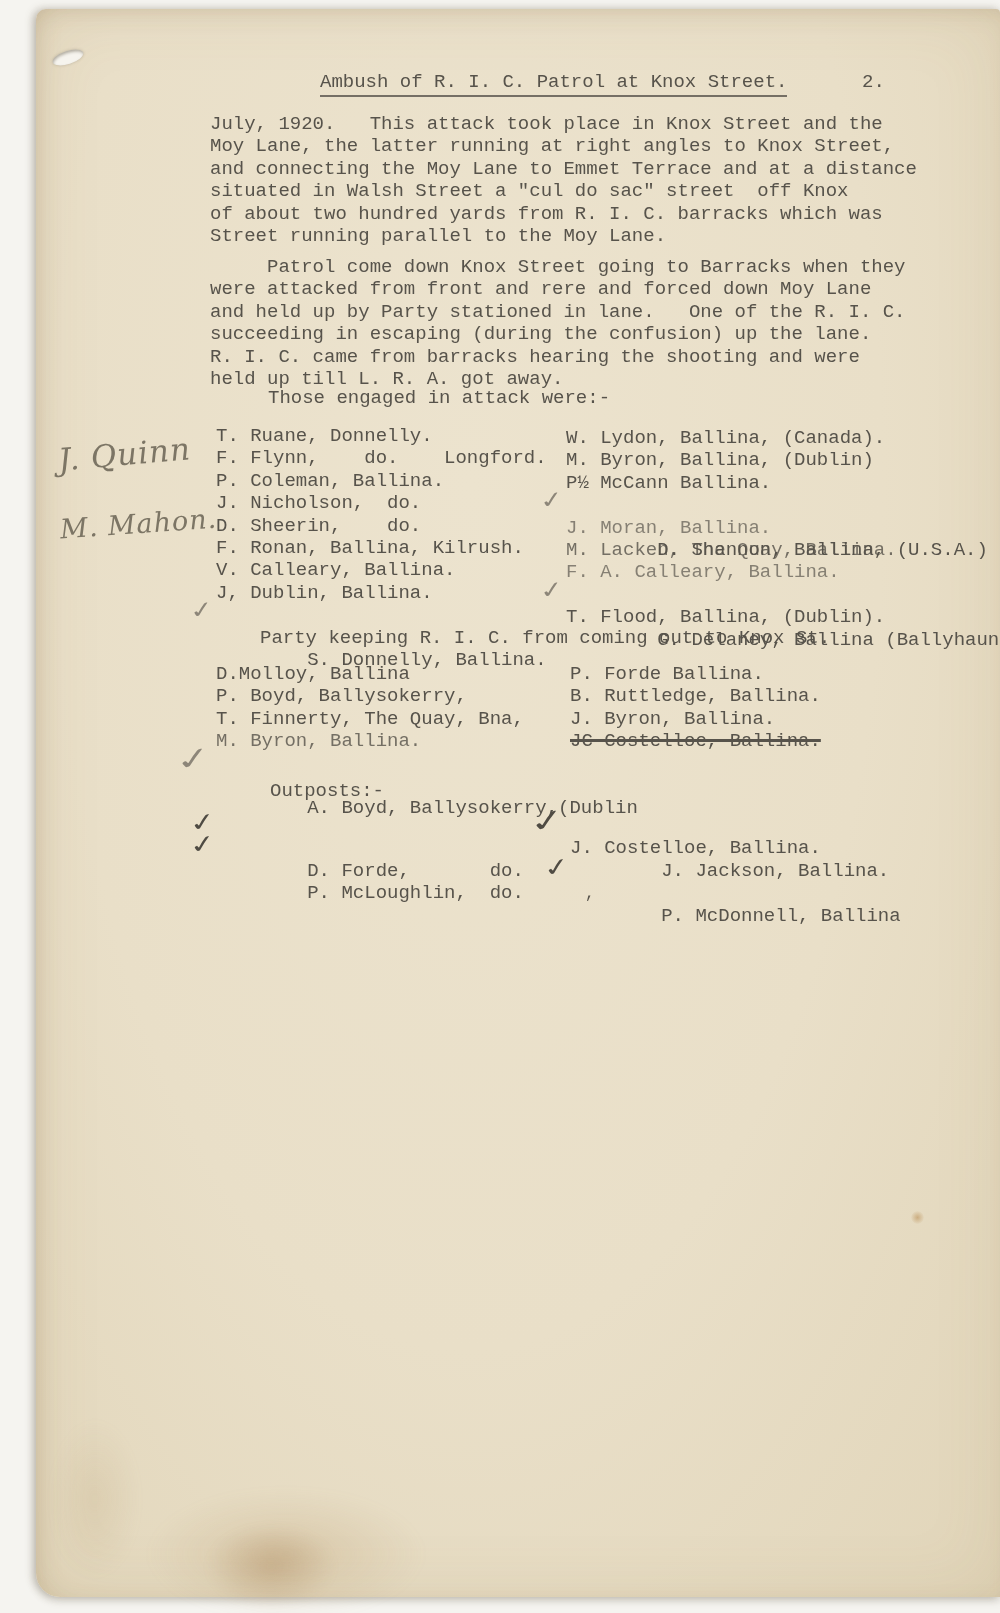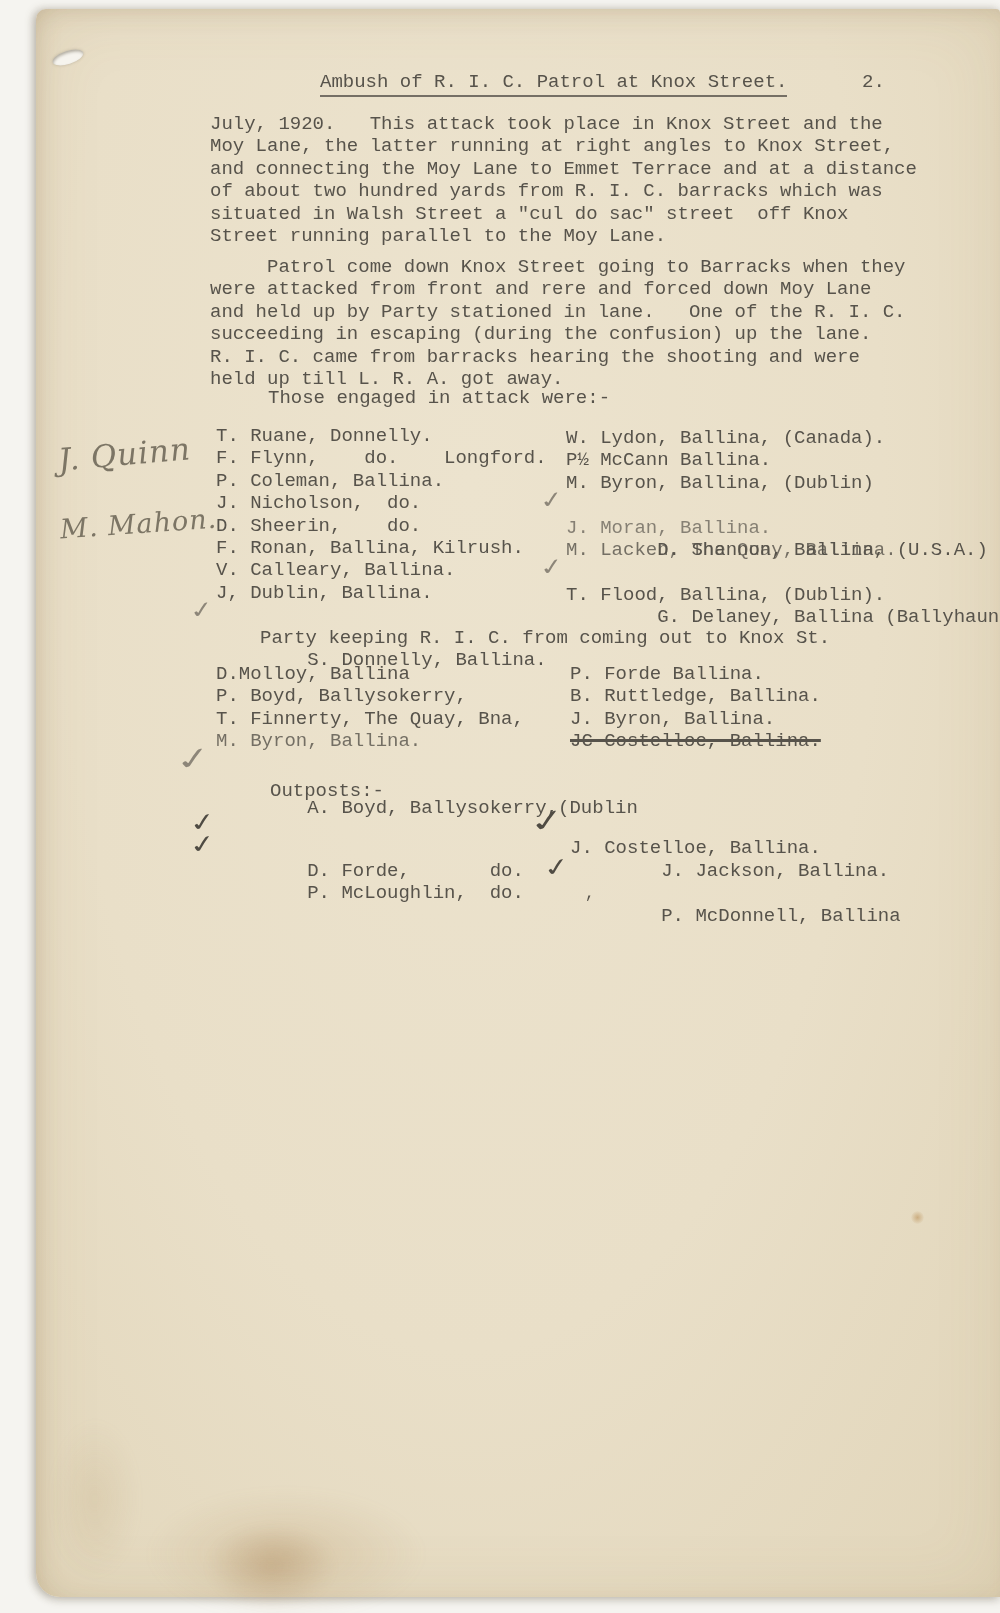--- a/index.html
+++ b/index.html
@@ -64,22 +64,22 @@
 
   <div class="content">
 
     <div class="abs title" style="left:284px;top:46px;">Ambush of R. I. C. Patrol at Knox Street.</div>
     <div class="abs" style="left:826px;top:46px;">2.</div>
 
     <div class="abs" style="left:174px;top:88px;">
       <div class="line">July, 1920.   This attack took place in Knox Street and the</div>
       <div class="line">Moy Lane, the latter running at right angles to Knox Street,</div>
       <div class="line">and connecting the Moy Lane to Emmet Terrace and at a distance</div>
+      <div class="line">situated in Walsh Street a "cul do sac" street  off Knox</div>
       <div class="line">of about two hundred yards from R. I. C. barracks which was</div>
-      <div class="line">situated in Walsh Street a "cul do sac" street  off Knox</div>
       <div class="line">Street running parallel to the Moy Lane.</div>
     </div>
 
     <div class="abs" style="left:174px;top:231px;">
       <div class="line">     Patrol come down Knox Street going to Barracks when they</div>
       <div class="line">were attacked from front and rere and forced down Moy Lane</div>
       <div class="line">and held up by Party stationed in lane.   One of the R. I. C.</div>
       <div class="line">succeeding in escaping (during the confusion) up the lane.</div>
       <div class="line">R. I. C. came from barracks hearing the shooting and were</div>
       <div class="line">held up till L. R. A. got away.</div>
@@ -97,28 +97,29 @@
       <div class="row"><span>V. Calleary, Ballina.</span></div>
       <div class="row"><span>J, Dublin, Ballina.</span></div>
       <div class="row">
         <span class="tick">✓</span>
         <span>S. Donnelly, Ballina.</span>
       </div>
     </div>
 
     <div class="abs" style="left:530px;top:402px;width:420px;">
       <div class="row"><span>W. Lydon, Ballina, (Canada).</span></div>
+      <div class="row"><span>M. Byron, Ballina, (Dublin)</span></div>
       <div class="row"><span>P½ McCann Ballina.</span></div>
-      <div class="row"><span>M. Byron, Ballina, (Dublin)</span></div>
       <div class="row">
         <span class="tick">✓</span>
         <span>D. Shannon, Ballina, (U.S.A.)</span>
       </div>
       <div class="row fade"><span>J. Moran, Ballina.</span></div>
       <div class="row fade-light"><span>M. Lacken, The Quay, Ballina.</span></div>
+      <div class="row fade"><span>F. A. Calleary, Ballina.</span></div>
       <div class="row">
         <span class="tick">✓</span>
         <span>G. Delaney, Ballina (Ballyhaunis)</span>
       </div>
       <div class="row"><span>T. Flood, Ballina, (Dublin).</span></div>
     </div>
 
     <div class="abs heading" style="left:224px;top:602px;">Party keeping R. I. C. from coming out to Knox St.</div>
 
     <div class="abs" style="left:180px;top:638px;width:360px;">

